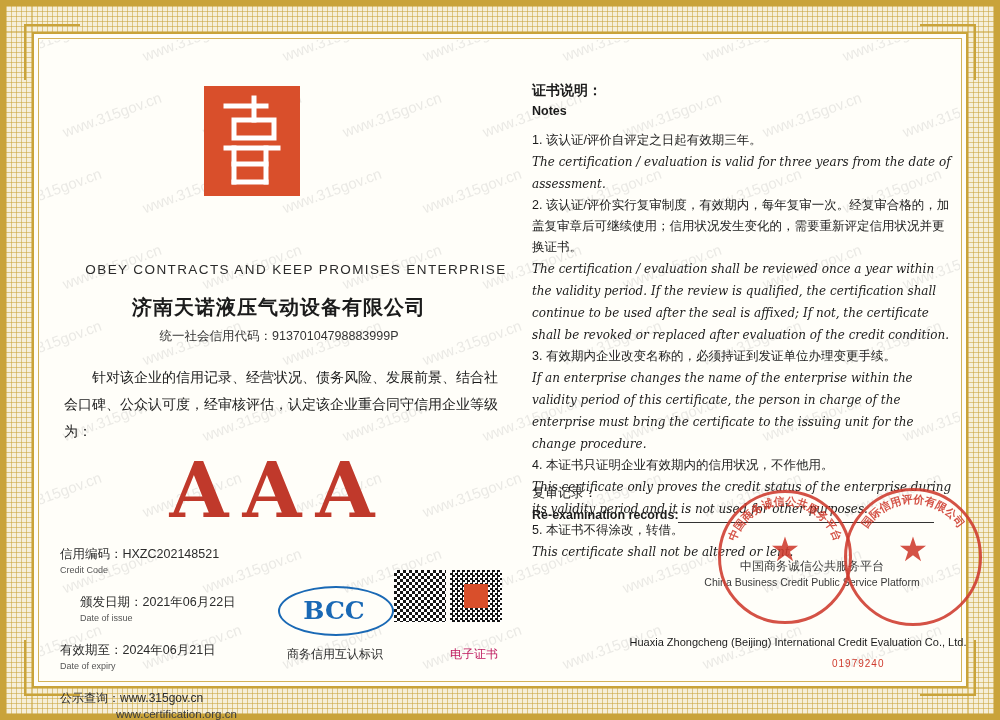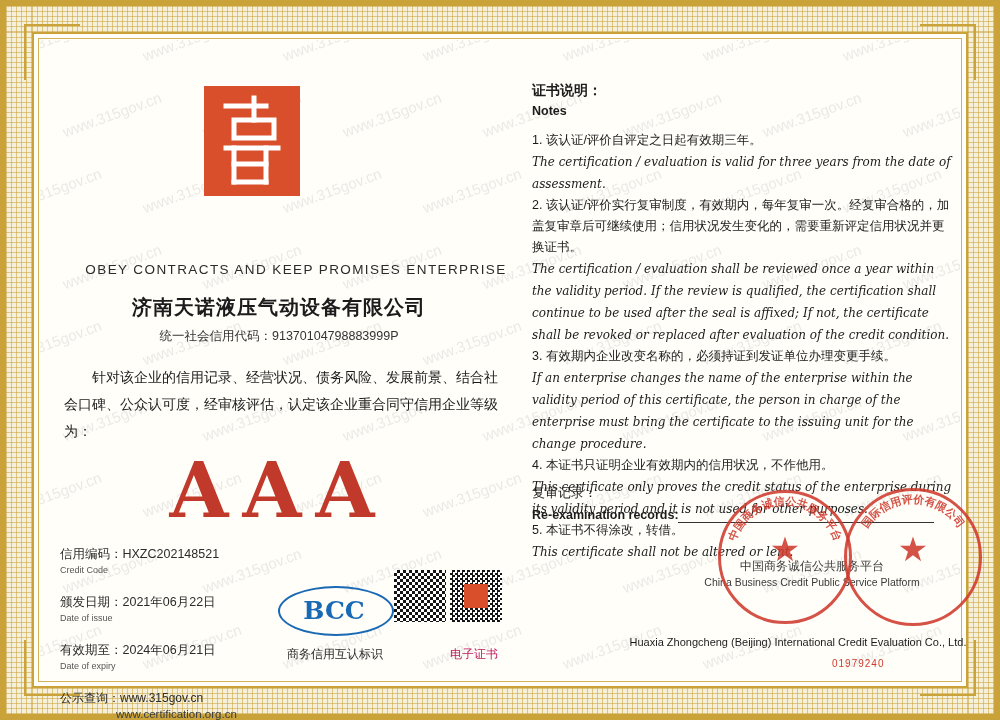--- a/index.html
+++ b/index.html
@@ -179,21 +179,21 @@
   
   .meta {
     position: absolute;
     left: 14px;
     width: 250px;
     color: #2b2b2b;
   }
   .meta .line-cn { font-size: 12.5px; }
   .meta .line-en { font-size: 9px; color: #555; margin-top: 2px; }
   .meta-credit { top: 500px; }
-  .meta-issue  { top: 548px; }
+  .meta-issue  { top: 548px; margin-left: 20px; }
   .meta-expiry { top: 596px; }
   .meta-query  { top: 644px; }
   .meta-query .line-cn { font-size: 12px; }
   .meta-url {
     position: absolute;
     left: 70px; top: 662px;
     font-size: 11.5px;
     color: #3b3b3b;
   }
 

